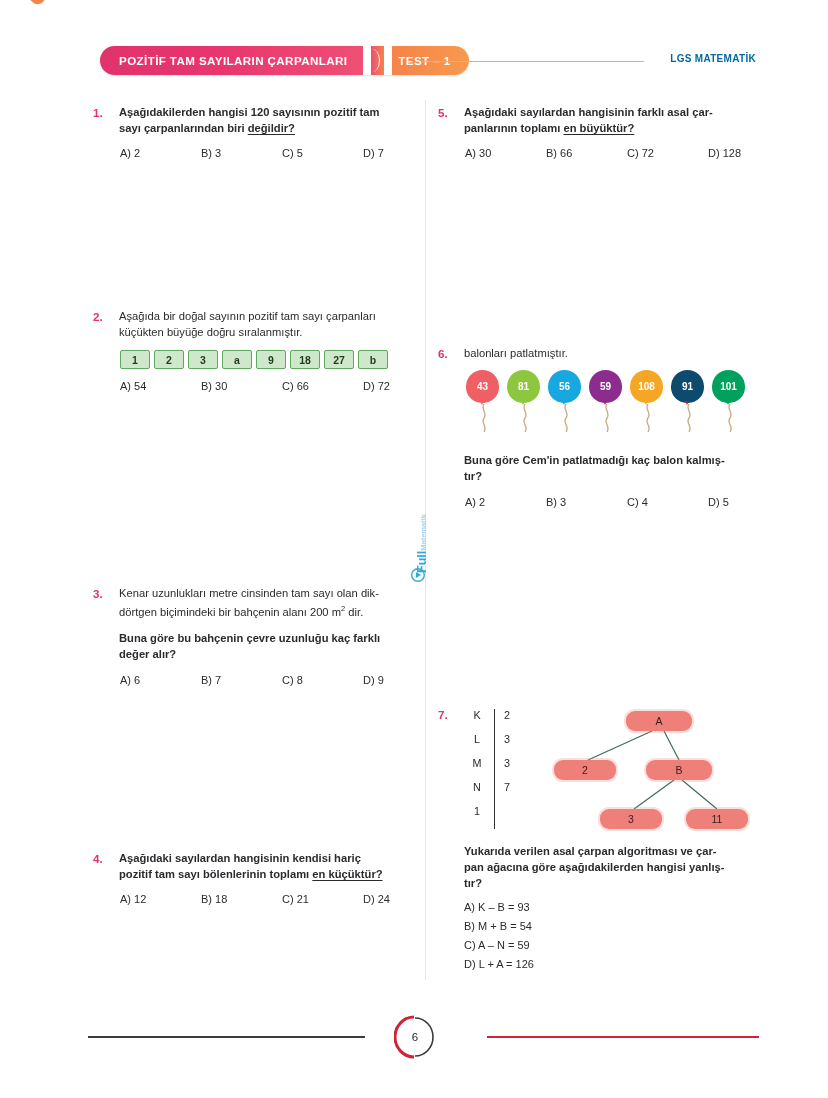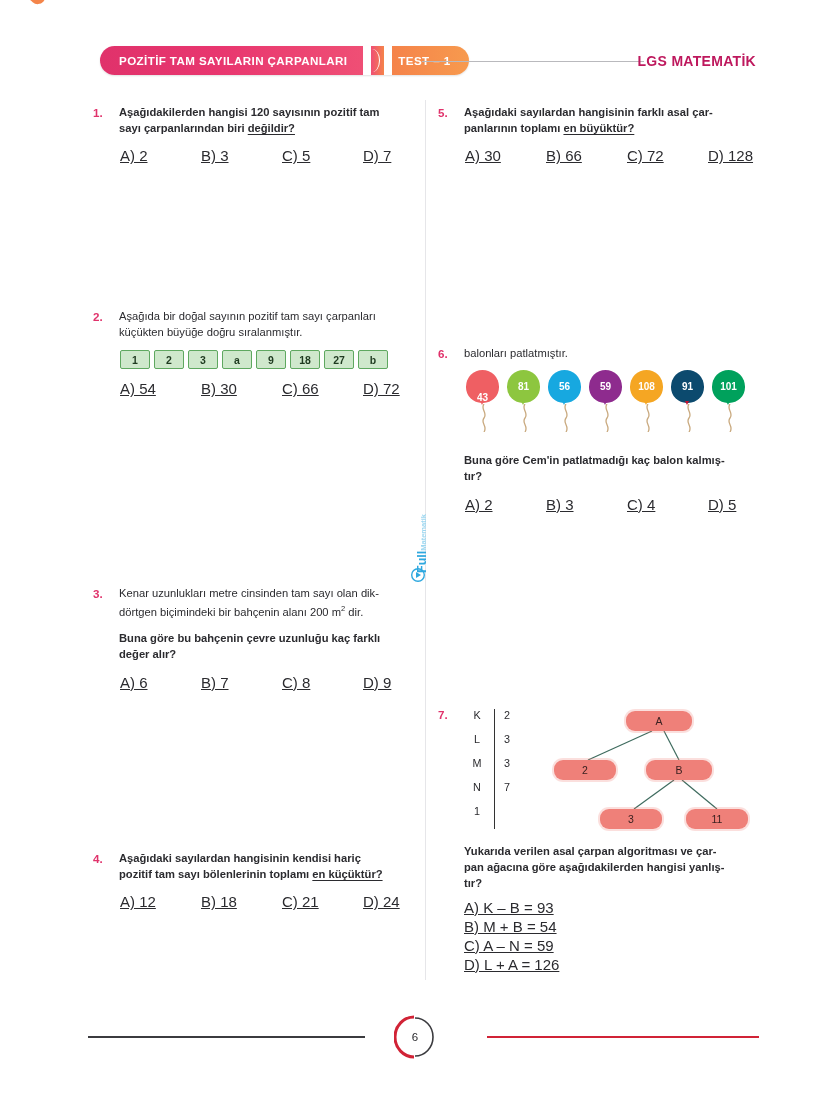--- a/index.html
+++ b/index.html
@@ -41,21 +41,21 @@
     background: linear-gradient(90deg,#f5834a 0%, #f79a4e 100%);
     color: #fff; font-size: 11.6px; font-weight: bold; letter-spacing: .4px;
     display: flex; align-items: center; padding: 0 18px 0 6px;
   }
   .head-rule {
     position: absolute; left: 422px; top: 15px; width: 222px; height: 1px;
     background: #b9b9bd;
   }
   .head-brand {
     position: absolute; right: 72px; top: 7px;
-    font-size: 14px; font-weight: bold; color: #be185d; letter-spacing: .3px;
+    font-size: 10px; font-weight: bold; color: #0369a1; letter-spacing: .3px;
   }
   .divider {
     position: absolute; left: 425px; top: 100px; width: 1px; height: 880px;
     background: #e6e6e9;
   }
 
   
   .q { position: absolute; width: 325px; }
   .q-head { display: flex; }
   .q-num {
@@ -65,21 +65,21 @@
   .q-body { flex: 1; }
   .q-text {
     font-size: 11.2px; line-height: 16.2px; color: #2b2b2f;
   }
   .q-text.bold { font-weight: bold; }
   .q-text.just { text-align: justify; }
   .u { text-decoration: underline; text-underline-offset: 2px; }
   sup { font-size: 7.5px; vertical-align: super; }
 
   .opts { display: flex; margin-top: 11px; padding-left: 1px; }
-  .opt { font-size: 15px; color: #2b2b2f; width: 81px; flex: none; text-decoration: underline; }
+  .opt { font-size: 11px; color: #2b2b2f; width: 81px; flex: none; }
   .opts-2 { display: flex; flex-wrap: wrap; margin-top: 6px; }
   .opts-2 .opt { width: 163px; line-height: 19px; }
 
   
   .boxrow { display: flex; gap: 4px; margin: 10px 0 10px 1px; }
   .gbox {
     width: 30px; height: 19px; border: 1.2px solid #5fa860;
     background: #cfe8cc; border-radius: 2px;
     display: flex; align-items: center; justify-content: center;
     font-size: 10.5px; font-weight: bold; color: #1f3a20;
@@ -271,21 +271,21 @@
   </div>
 
   <div class="q" style="left:438px; top:345px;">
     <div class="q-head">
       <div class="q-num">6.</div>
       <div class="q-body">
         <div class="q-text">balonları patlatmıştır.</div>
 
         <div class="balloons">
           <div class="balloon">
-            <div class="bal-body" id="bal0" style="background: rgb(239, 95, 99); color: rgb(239, 95, 99); align-items: flex-end; --c: #ef5f63;">
+            <div class="bal-body" id="bal0" style="background: rgb(239, 95, 99); color: rgb(239, 95, 99); --c: #ef5f63;">
                 <span style="color: rgb(255, 255, 255);">43</span>
               </div>
             <svg class="bal-string" width="12" height="28" viewBox="0 0 12 28">
                 <path d="M6 0 C2 5 10 9 6 14 C2 19 10 22 6 28" fill="none" stroke="#c9a97e" stroke-width="1.3"></path>
               </svg>
           </div>
           <div class="balloon">
             <div class="bal-body" id="bal1" style="background: rgb(141, 198, 63); color: rgb(141, 198, 63); --c: #8dc63f;">
                 <span style="color: rgb(255, 255, 255);">81</span>
               </div>

